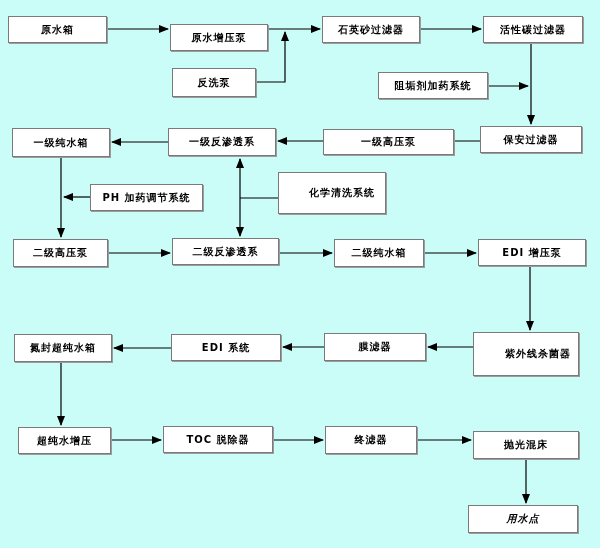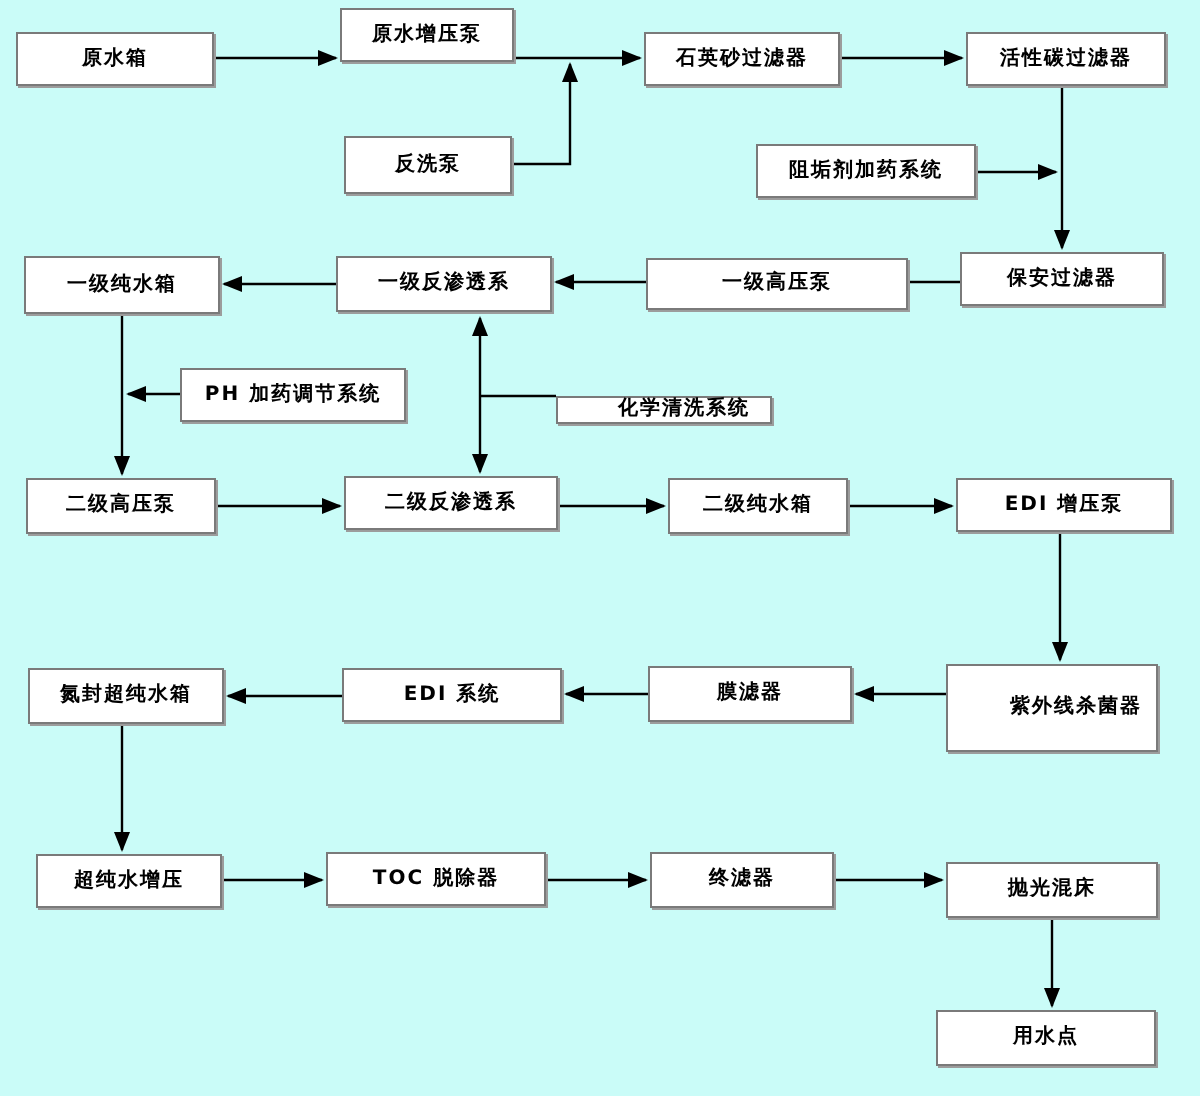--- a/index.html
+++ b/index.html
@@ -68,45 +68,45 @@
     <path class="wire" d="M61,362 L61,425" marker-end="url(#arr)"></path>
 
     <path class="wire" d="M111,440 L161,440" marker-end="url(#arr)"></path>
     <path class="wire" d="M273,440 L323,440" marker-end="url(#arr)"></path>
     <path class="wire" d="M417,440 L471,440" marker-end="url(#arr)"></path>
 
     <path class="wire" d="M526,453 L526,503" marker-end="url(#arr)"></path>
   </svg>
 
   <div class="node" style="left:8px;top:16px;width:99px;height:27px;">原水箱</div>
-  <div class="node" style="left:170px;top:4px;width:87px;height:27px;">原水增压泵</div>
+  <div class="node" style="left:170px;top:24px;width:98px;height:27px;">原水增压泵</div>
   <div class="node" style="left:322px;top:16px;width:98px;height:27px;">石英砂过滤器</div>
   <div class="node" style="left:483px;top:16px;width:100px;height:27px;">活性碳过滤器</div>
 
   <div class="node" style="left:172px;top:68px;width:84px;height:29px;">反洗泵</div>
   <div class="node" style="left:378px;top:72px;width:110px;height:27px;">阻垢剂加药系统</div>
 
   <div class="node" style="left:12px;top:128px;width:98px;height:29px;">一级纯水箱</div>
   <div class="node" style="left:168px;top:128px;width:108px;height:28px;">一级反渗透系</div>
   <div class="node" style="left:323px;top:129px;width:131px;height:26px;">一级高压泵</div>
   <div class="node" style="left:480px;top:126px;width:102px;height:27px;">保安过滤器</div>
 
   <div class="node" style="left:90px;top:184px;width:113px;height:27px;">PH 加药调节系统</div>
-  <div class="node" style="left:278px;top:198px;width:108px;height:14px;padding-left:20px;">化学清洗系统</div>
+  <div class="node" style="left:278px;top:172px;width:108px;height:42px;padding-left:20px;">化学清洗系统</div>
 
   <div class="node" style="left:13px;top:239px;width:95px;height:28px;">二级高压泵</div>
   <div class="node" style="left:172px;top:238px;width:107px;height:27px;text-align:center;">二级反渗透系</div>
   <div class="node" style="left:334px;top:239px;width:90px;height:28px;">二级纯水箱</div>
   <div class="node" style="left:478px;top:239px;width:108px;height:27px;">EDI 增压泵</div>
 
   <div class="node" style="left:14px;top:334px;width:98px;height:28px;">氮封超纯水箱</div>
   <div class="node" style="left:171px;top:334px;width:110px;height:27px;">EDI 系统</div>
   <div class="node" style="left:324px;top:333px;width:102px;height:28px;">膜滤器</div>
   <div class="node" style="left:473px;top:332px;width:106px;height:44px;padding-left:24px;">紫外线杀菌器</div>
 
   <div class="node" style="left:18px;top:427px;width:93px;height:27px;">超纯水增压</div>
   <div class="node" style="left:163px;top:426px;width:110px;height:27px;">TOC 脱除器</div>
   <div class="node" style="left:325px;top:426px;width:92px;height:28px;">终滤器</div>
   <div class="node" style="left:473px;top:431px;width:106px;height:28px;">抛光混床</div>
 
-  <div class="node" style="left:468px;top:505px;width:110px;height:28px;">用水点</div>
+  <div class="node" style="left:468px;top:505px;width:110px;height:28px;font-style:italic;">用水点</div>
 
 </div>
 
 </body></html>

